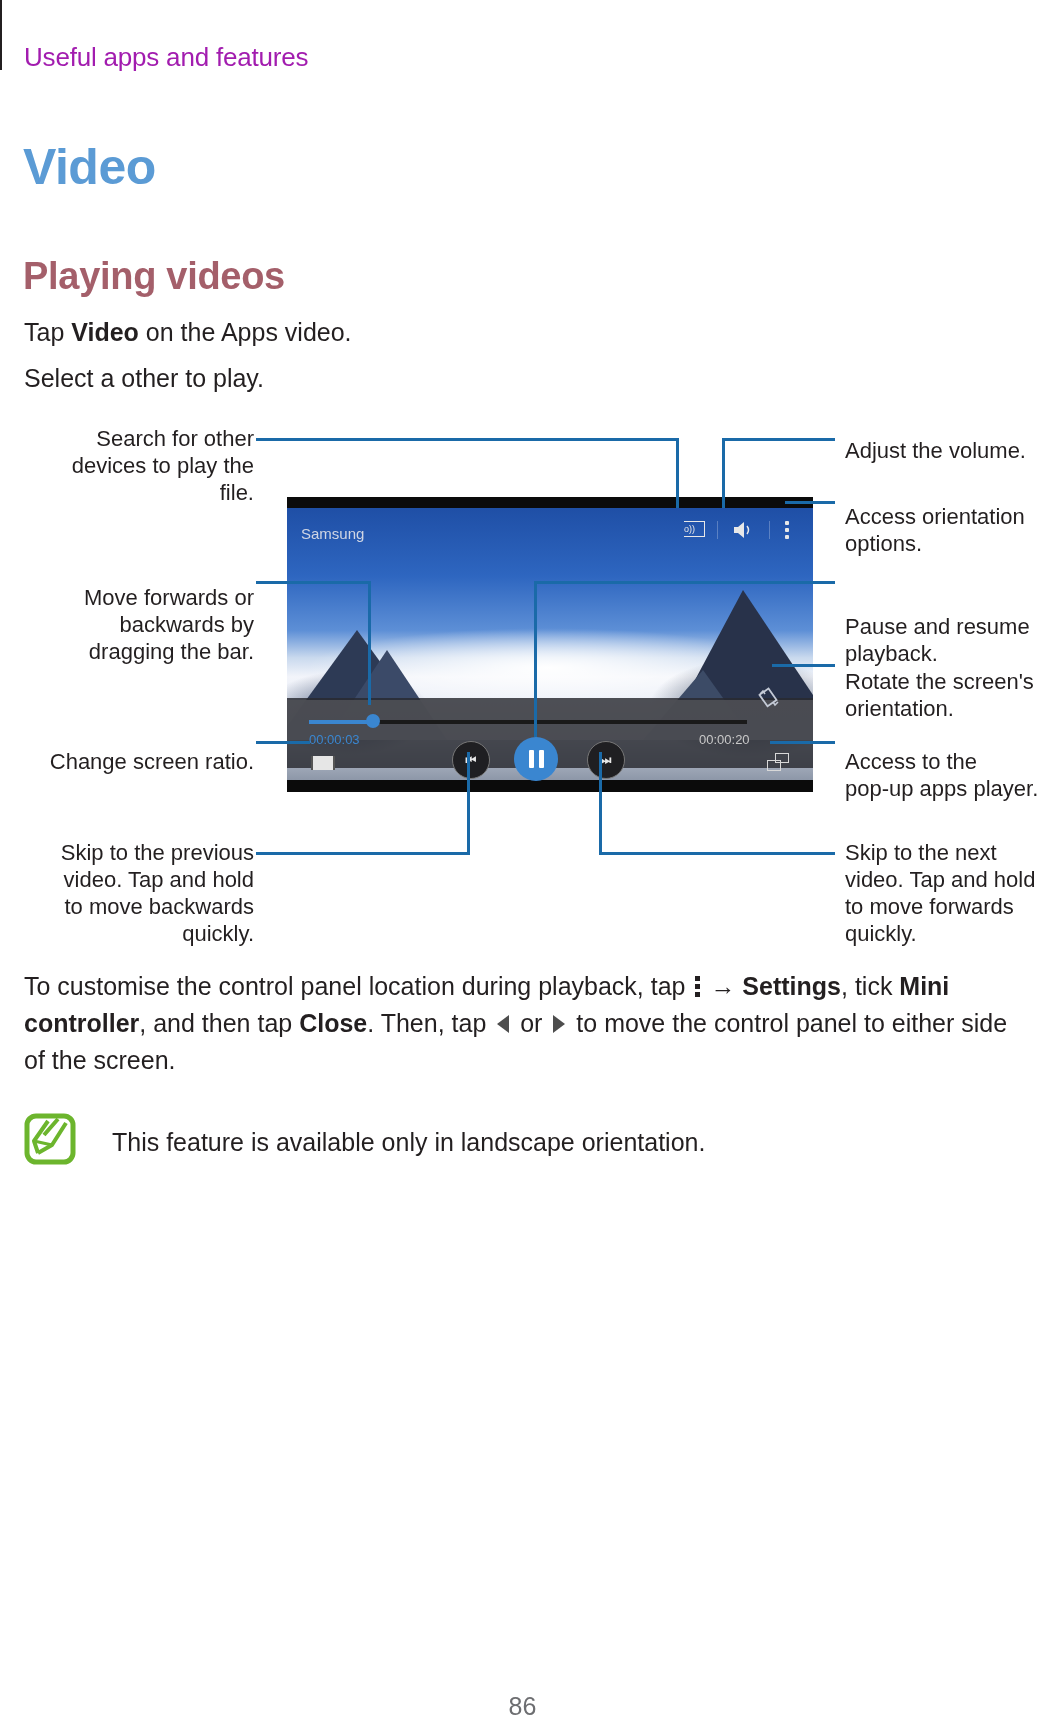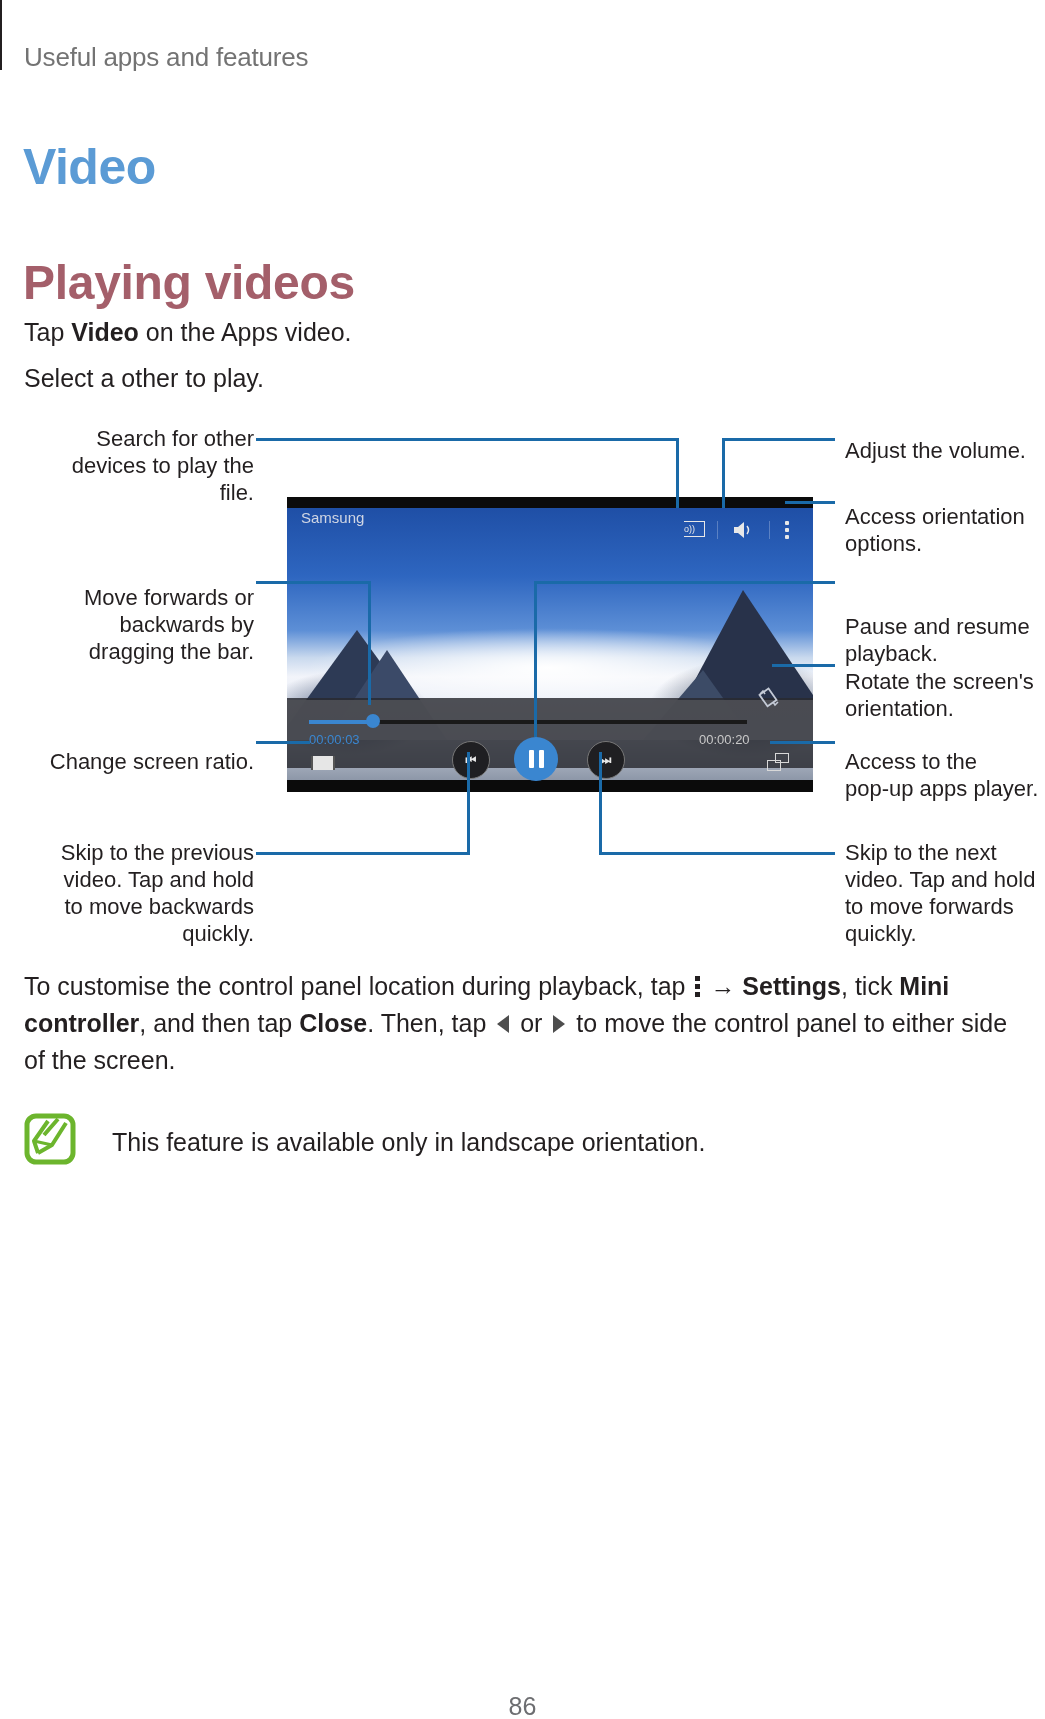--- a/index.html
+++ b/index.html
@@ -1,21 +1,21 @@
 <!DOCTYPE html>
 <html><head>
 <meta charset="utf-8">
 <style>
   html, body { margin:0; padding:0; background:#ffffff; }
   body { width:1045px; height:1719px; position:relative; overflow:hidden;
          font-family:"Liberation Sans", "DejaVu Sans", sans-serif; color:#231f20; }
   .corner-mark { position:absolute; left:0; top:0; width:2px; height:70px; background:#231f20; }
-  .running-head { position:absolute; left:24px; top:42px; font-size:26px; color:#737373; letter-spacing:-0.2px; }
+  .running-head { position:absolute; left:24px; top:42px; font-size:26px; color:#a21caf; letter-spacing:-0.2px; }
   .title { position:absolute; left:23px; top:138px; font-size:50px; font-weight:bold; color:#5b9bd5; letter-spacing:-0.5px; }
-  .subtitle { position:absolute; left:23px; top:255px; font-size:48px; font-weight:bold; color:#a45f6a; letter-spacing:-0.3px; }
+  .subtitle { position:absolute; left:23px; top:255px; font-size:38px; font-weight:bold; color:#a45f6a; letter-spacing:-0.3px; }
   .para { position:absolute; left:24px; font-size:25px; color:#231f20; }
   .p1 { top:318px; }
   .p2 { top:364px; }
   b { font-weight:bold; }
 
   
   .label { position:absolute; font-size:22px; line-height:27px; color:#231f20; }
   .label.left { text-align:right; right:calc(1045px - 254px); width:260px; }
   .label.right { left:845px; width:200px; text-align:left; }
   .ln { display:block; white-space:nowrap; }
@@ -31,21 +31,21 @@
              radial-gradient(ellipse 140px 70px at 460px 200px, #3a4860 0%, rgba(58,72,96,0) 70%),
              radial-gradient(ellipse 300px 50px at 260px 160px, #ffffff 0%, rgba(255,255,255,0.0) 80%),
              linear-gradient(180deg, #1f4fa6 0%, #2e66c0 25%, #5d8fd6 45%, #c9d9ee 55%, #f2f4fa 62%, #e9eef7 75%, #8d97a8 100%); }
   .mtn { position:absolute; bottom:0; width:0; height:0; border-style:solid; }
   .mtn.a { left:-10px; bottom:40px; border-width:0 80px 110px 80px; border-color:transparent transparent #2d3a55 transparent; }
   .mtn.b { left:40px; bottom:40px; border-width:0 60px 90px 60px; border-color:transparent transparent #3b4a68 transparent; }
   .mtn.c { right:-30px; bottom:40px; border-width:0 100px 150px 80px; border-color:transparent transparent #28324a transparent; }
   .mtn.d { right:60px; bottom:40px; border-width:0 50px 70px 60px; border-color:transparent transparent #3c4b66 transparent; }
   .snow { position:absolute; left:0; right:0; bottom:40px; height:40px; background:linear-gradient(180deg, rgba(245,247,252,0.9), rgba(230,234,244,0.95)); }
   .ctrl-overlay { position:absolute; left:0; right:0; bottom:12px; height:70px; background:rgba(40,42,48,0.82); }
-  .vtitle { position:absolute; left:14px; top:1px; font-size:15px; color:#d0d6e4; }
+  .vtitle { position:absolute; left:14px; top:17px; font-size:15px; color:#d0d6e4; }
   .top-ic { position:absolute; top:13px; color:#e8e8e8; font-size:13px; }
   .sep { position:absolute; top:13px; width:1px; height:18px; background:rgba(255,255,255,0.25); }
   .cast-ic { left:397px; width:20px; height:14px; border:1.5px solid #e8e8e8; border-left:none; font-size:9px; line-height:14px; text-align:left; }
   .vol-ic { left:446px; width:22px; height:18px; }
   .more-ic { left:497px; width:6px; height:18px; }
   .dot { position:absolute; left:1px; width:4px; height:4px; background:#e8e8e8; border-radius:1px; }
 
   .seek-track { position:absolute; left:22px; top:212px; width:438px; height:4px; background:#1a1a1a; }
   .seek-fill { position:absolute; left:22px; top:212px; width:64px; height:4px; background:#3a86d0; }
   .seek-knob { position:absolute; left:79px; top:206px; width:14px; height:14px; border-radius:50%; background:#3a86d0; }

